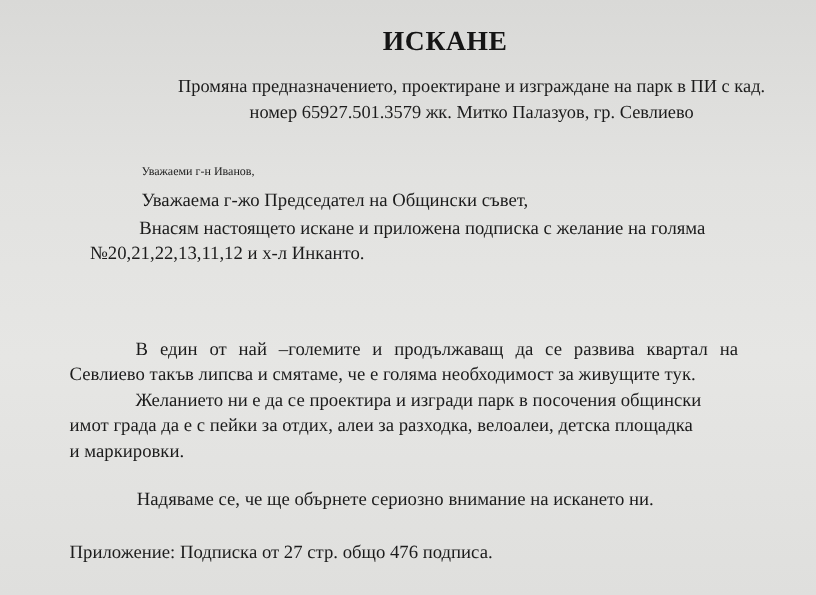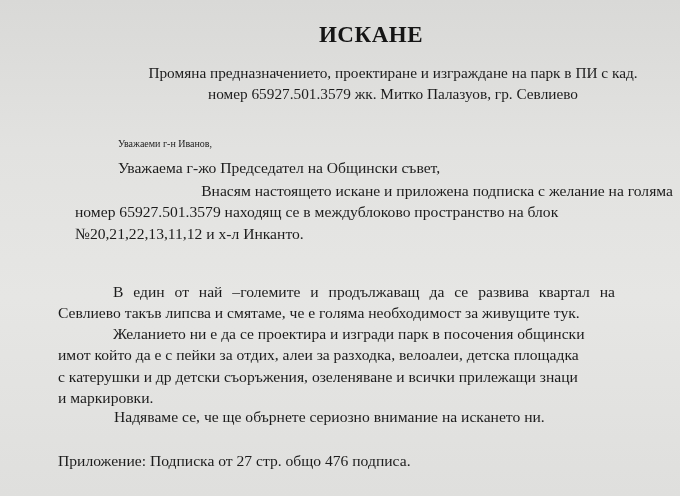--- a/index.html
+++ b/index.html
@@ -64,34 +64,32 @@
 
   <div class="subject">
     <span class="line">Промяна предназначението, проектиране и изграждане на парк в  ПИ с кад.</span>
     <span class="line">номер 65927.501.3579  жк. Митко Палазуов, гр. Севлиево</span>
   </div>
 
   <div class="greet1">Уважаеми  г-н  Иванов,</div>
   <div class="greet2">Уважаема г-жо Председател на Общински съвет,</div>
 
   <div class="p1">
-    <span class="line" style="padding-left:41px;text-align:right;">Внасям настоящето искане и приложена подписка с желание на голяма</span>
-    <span class="line">номер 65927.501.3579  находящ се в междублоково пространство  на блок</span>
+    <span class="line" style="padding-left:41px;">Внасям настоящето искане и приложена подписка с желание на голяма</span>
     <span class="line">№20,21,22,13,11,12 и х-л Инканто.</span>
   </div>
 
   <div class="p2">
     <span class="line" style="padding-left:55px; word-spacing:6px;">В един от най –големите и продължаващ да се развива квартал на</span>
     <span class="line">Севлиево такъв липсва и смятаме, че е голяма необходимост за живущите тук.</span>
   </div>
 
   <div class="p3">
     <span class="line" style="padding-left:55px;">Желанието  ни е да се проектира и  изгради парк в посочения общински</span>
-    <span class="line">имот който да е с пейки за отдих, алеи за разходка, велоалеи,  детска площадка</span>
-    <span class="line">с катерушки и др детски съоръжения, озеленяване и всички прилежащи  знаци</span>
+    <span class="line">имот града да е с пейки за отдих, алеи за разходка, велоалеи,  детска площадка</span>
     <span class="line">и маркировки.</span>
   </div>
 
   <div class="closing">Надяваме се, че ще  обърнете сериозно внимание на искането ни.</div>
 
   <div class="attachment">Приложение: Подписка  от 27 стр. общо 476 подписа.</div>
 
 </div>
 
 </body></html>

